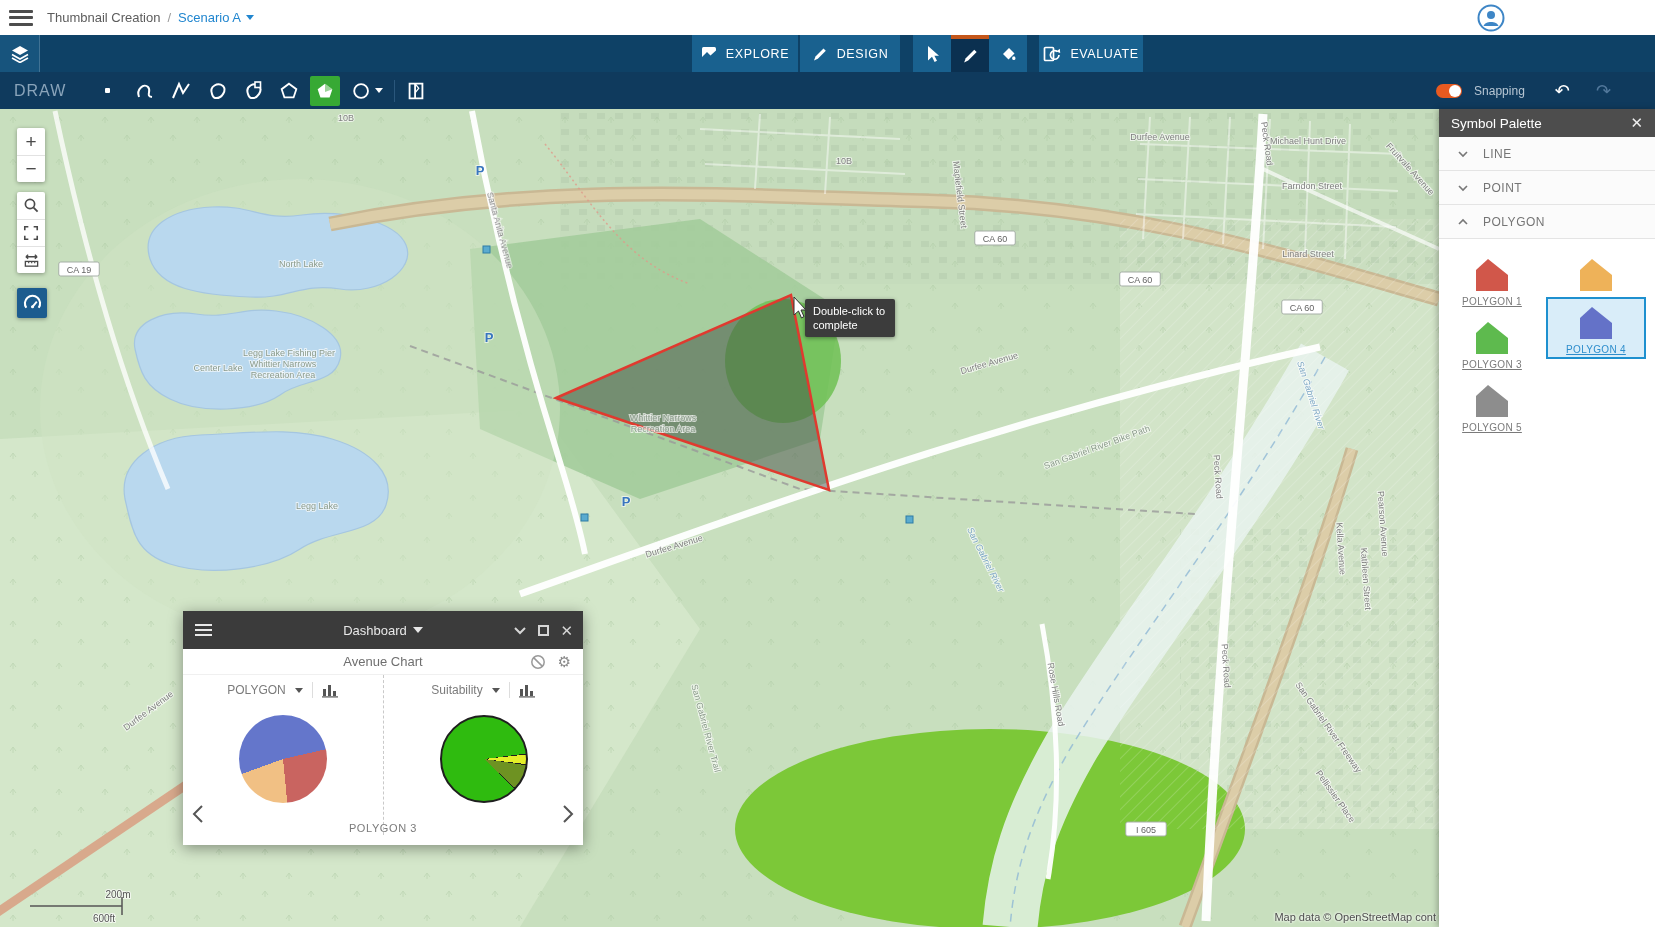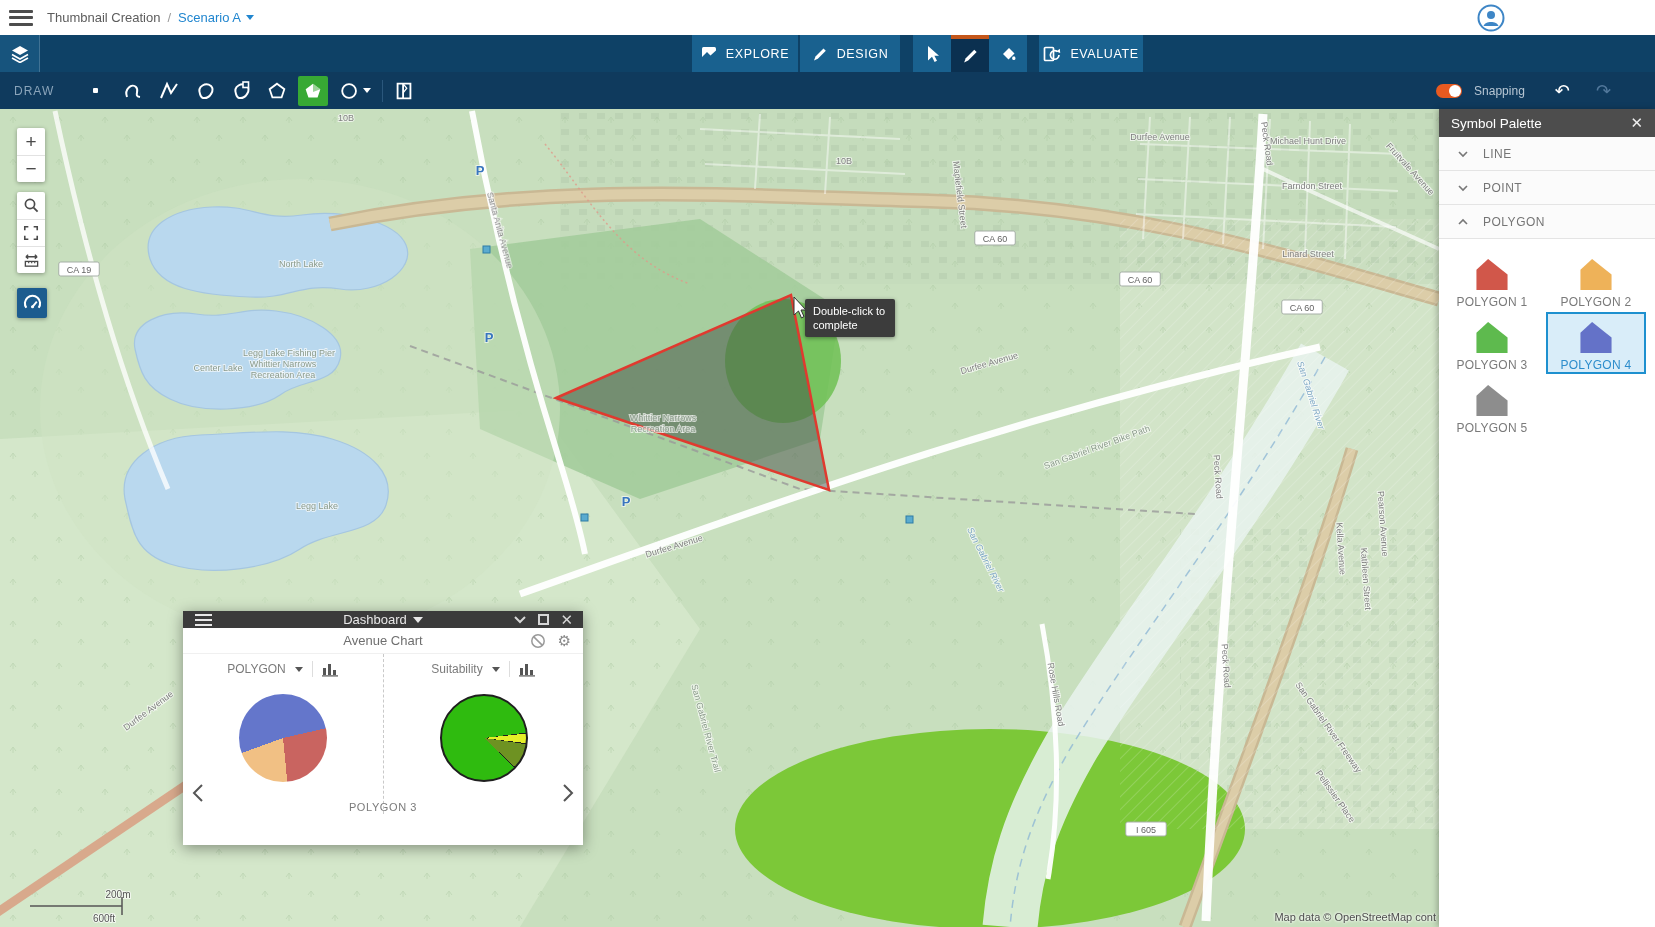--- a/index.html
+++ b/index.html
@@ -16,21 +16,21 @@
   .caret-dn{width:0;height:0;border-left:4px solid transparent;border-right:4px solid transparent;border-top:5px solid #2186cf;}
   .avatar{position:absolute;left:1477px;top:4px;width:28px;height:28px;cursor:pointer;}
   
   .navbar{position:absolute;left:0;top:35px;width:1655px;height:37px;background:#0e4166;}
   .nav-left{position:absolute;left:0;top:0;width:40px;height:37px;background:#17547d;border-right:1px solid rgba(255,255,255,.18);display:flex;align-items:center;justify-content:center;cursor:pointer;}
   .navtab{position:absolute;top:0;height:37px;background:#19618f;color:#fff;font-size:12.5px;letter-spacing:.6px;display:flex;align-items:center;justify-content:center;gap:9px;cursor:pointer;}
   .navbtn{position:absolute;top:0;height:37px;background:#19618f;display:flex;align-items:center;justify-content:center;cursor:pointer;}
   .navbtn.active{background:#0b3050;border-top:4px solid #c4561a;}
   
   .drawbar{position:absolute;left:0;top:72px;width:1655px;height:37px;background:#0f3a5d;display:flex;align-items:center;}
-  .drawlabel{margin-left:14px;font-size:12px;letter-spacing:1px;color:#8aa4ba;}
+  .drawlabel{margin-left:14px;font-size:16px;letter-spacing:1px;color:#8aa4ba;}
   .tool{width:30px;height:30px;display:flex;align-items:center;justify-content:center;cursor:pointer;border-radius:2px;flex:0 0 auto;}
   .tool.green{background:#37a934;}
   .vsep{width:1px;height:22px;background:#2a577c;margin:0 6px;flex:0 0 auto;}
   .dot-tool{width:5px;height:5px;background:#fff;border-radius:1px;}
   .snapwrap{margin-left:auto;display:flex;align-items:center;gap:12px;margin-right:18px;padding-left:27px;}
   .toggle{width:26px;height:14px;border-radius:8px;background:#e85a20;position:relative;cursor:pointer;}
   .toggle .knob{position:absolute;right:1px;top:1px;width:12px;height:12px;border-radius:50%;background:#fff;}
   .snaplabel{font-size:12px;color:#b7c6d3;}
   .undo{color:#fff;font-size:18px;cursor:pointer;line-height:1;}
   .redo{color:#52789b;font-size:18px;cursor:pointer;line-height:1;margin-left:14px;margin-right:26px;}
@@ -45,21 +45,21 @@
   .tooltip{position:absolute;left:805px;top:190px;width:90px;background:#3c3c3c;color:#fff;font-size:11px;line-height:14px;padding:5px 8px;border-radius:2px;box-shadow:0 1px 4px rgba(0,0,0,.4);}
   .attribution{position:absolute;right:3px;bottom:4px;font-size:11px;color:#4e4e4e;text-shadow:0 0 3px #fff,0 0 3px #fff;}
   .scalebar{position:absolute;left:28px;top:776px;}
   
   .ctrlbox{position:absolute;width:28px;background:#fff;border-radius:2px;box-shadow:0 1px 4px rgba(0,0,0,.35);display:flex;flex-direction:column;align-items:center;}
   .ctrlbtn{width:28px;height:27px;display:flex;align-items:center;justify-content:center;color:#4a4a4a;font-size:19px;cursor:pointer;}
   .ctrlbtn + .ctrlbtn{border-top:1px solid #e2e2e2;}
   .dashbtn{position:absolute;left:17px;top:179px;width:30px;height:30px;background:#1d5c8f;border-radius:2px;box-shadow:0 1px 4px rgba(0,0,0,.35);display:flex;align-items:center;justify-content:center;cursor:pointer;}
   
   .dashwin{position:absolute;left:183px;top:502px;width:400px;height:234px;background:#fff;box-shadow:0 3px 14px rgba(0,0,0,.4);}
-  .dashhead{height:17px;background:#3b3b3b;display:flex;align-items:center;color:#e8e8e8;position:relative;}
+  .dashhead{height:38px;background:#3b3b3b;display:flex;align-items:center;color:#e8e8e8;position:relative;}
   .dashhead .burger{width:17px;height:12px;margin-left:12px;display:flex;flex-direction:column;justify-content:space-between;cursor:pointer;}
   .dashhead .burger span{height:2px;background:#e8e8e8;}
   .dashtitle{position:absolute;left:0;right:0;text-align:center;font-size:13px;display:flex;justify-content:center;align-items:center;gap:6px;pointer-events:none;}
   .dashtitle .caret-w{width:0;height:0;border-left:5px solid transparent;border-right:5px solid transparent;border-top:6px solid #e8e8e8;}
   .winicons{margin-left:auto;display:flex;align-items:center;gap:11px;margin-right:10px;}
   .winicons .sq{width:11px;height:11px;border:2px solid #d6d6d6;cursor:pointer;}
   .winicons .x{font-size:15px;color:#d6d6d6;cursor:pointer;line-height:1;}
   .chartbar{height:26px;display:flex;align-items:center;position:relative;border-bottom:1px solid #f0f0f0;}
   .charttitle{position:absolute;left:0;right:0;text-align:center;font-size:13px;color:#6f6f6f;}
   .chartbar .icons{margin-left:auto;display:flex;align-items:center;gap:12px;margin-right:12px;}
@@ -77,21 +77,21 @@
   .chev{position:absolute;top:128px;cursor:pointer;}
   .chev.l{left:8px;} .chev.r{right:8px;}
   .dashfoot{position:absolute;left:0;right:0;top:147px;text-align:center;font-size:11px;letter-spacing:.6px;color:#7b7b7b;}
   
   .palette{position:absolute;left:1439px;top:109px;width:216px;height:818px;background:#fff;box-shadow:-2px 0 6px rgba(0,0,0,.25);}
   .palhead{height:28px;background:#4d4d4d;color:#fff;font-size:13.5px;display:flex;align-items:center;padding:0 12px;}
   .palhead .x{margin-left:auto;font-size:15px;cursor:pointer;color:#eee;}
   .palrow{height:34px;background:#fbfbfb;border-bottom:1px solid #e4e4e4;display:flex;align-items:center;gap:14px;padding-left:18px;font-size:12px;letter-spacing:.5px;color:#757575;cursor:pointer;}
   .cell{position:absolute;width:100px;height:62px;display:flex;flex-direction:column;align-items:center;justify-content:flex-start;cursor:pointer;border:2px solid transparent;}
   .cell svg{margin-top:6px;}
-  .cell .clabel{font-size:12px;color:#7a7a7a;margin-top:3px;letter-spacing:.3px;}
+  .cell .clabel{font-size:10px;color:#7a7a7a;margin-top:3px;letter-spacing:.3px;text-decoration:underline;}
   .cell.sel{background:#d9edf9;border:2px solid #1e90cf;}
   .cell.sel .clabel{color:#2d8dcc;}
 </style>
 </head>
 <body>
 
 <div id="app">
 
   <div class="topbar">
     <div class="hamburger">
@@ -531,21 +531,21 @@
           <polygon points="2,13 14,2 34,18 34,34 2,34" style="fill: rgb(238, 178, 89);"></polygon>
         </svg>
       <span class="clabel">POLYGON 2</span>
     </div>
     <div class="cell" style="left:3px;top:203px;">
       <svg width="36" height="36" viewBox="0 0 36 36">
           <polygon points="2,13 14,2 34,18 34,34 2,34" style="fill: rgb(94, 186, 78);"></polygon>
         </svg>
       <span class="clabel">POLYGON 3</span>
     </div>
-    <div class="cell sel" style="left:107px;top:203px;">
+    <div class="cell sel" style="left:107px;top:188px;">
       <svg width="36" height="36" viewBox="0 0 36 36">
           <polygon points="2,13 14,2 34,18 34,34 2,34" style="fill: rgb(100, 114, 200);"></polygon>
         </svg>
       <span class="clabel">POLYGON 4</span>
     </div>
     <div class="cell" style="left:3px;top:266px;">
       <svg width="36" height="36" viewBox="0 0 36 36">
           <polygon points="2,13 14,2 34,18 34,34 2,34" style="fill: rgb(141, 141, 141);"></polygon>
         </svg>
       <span class="clabel">POLYGON 5</span>

